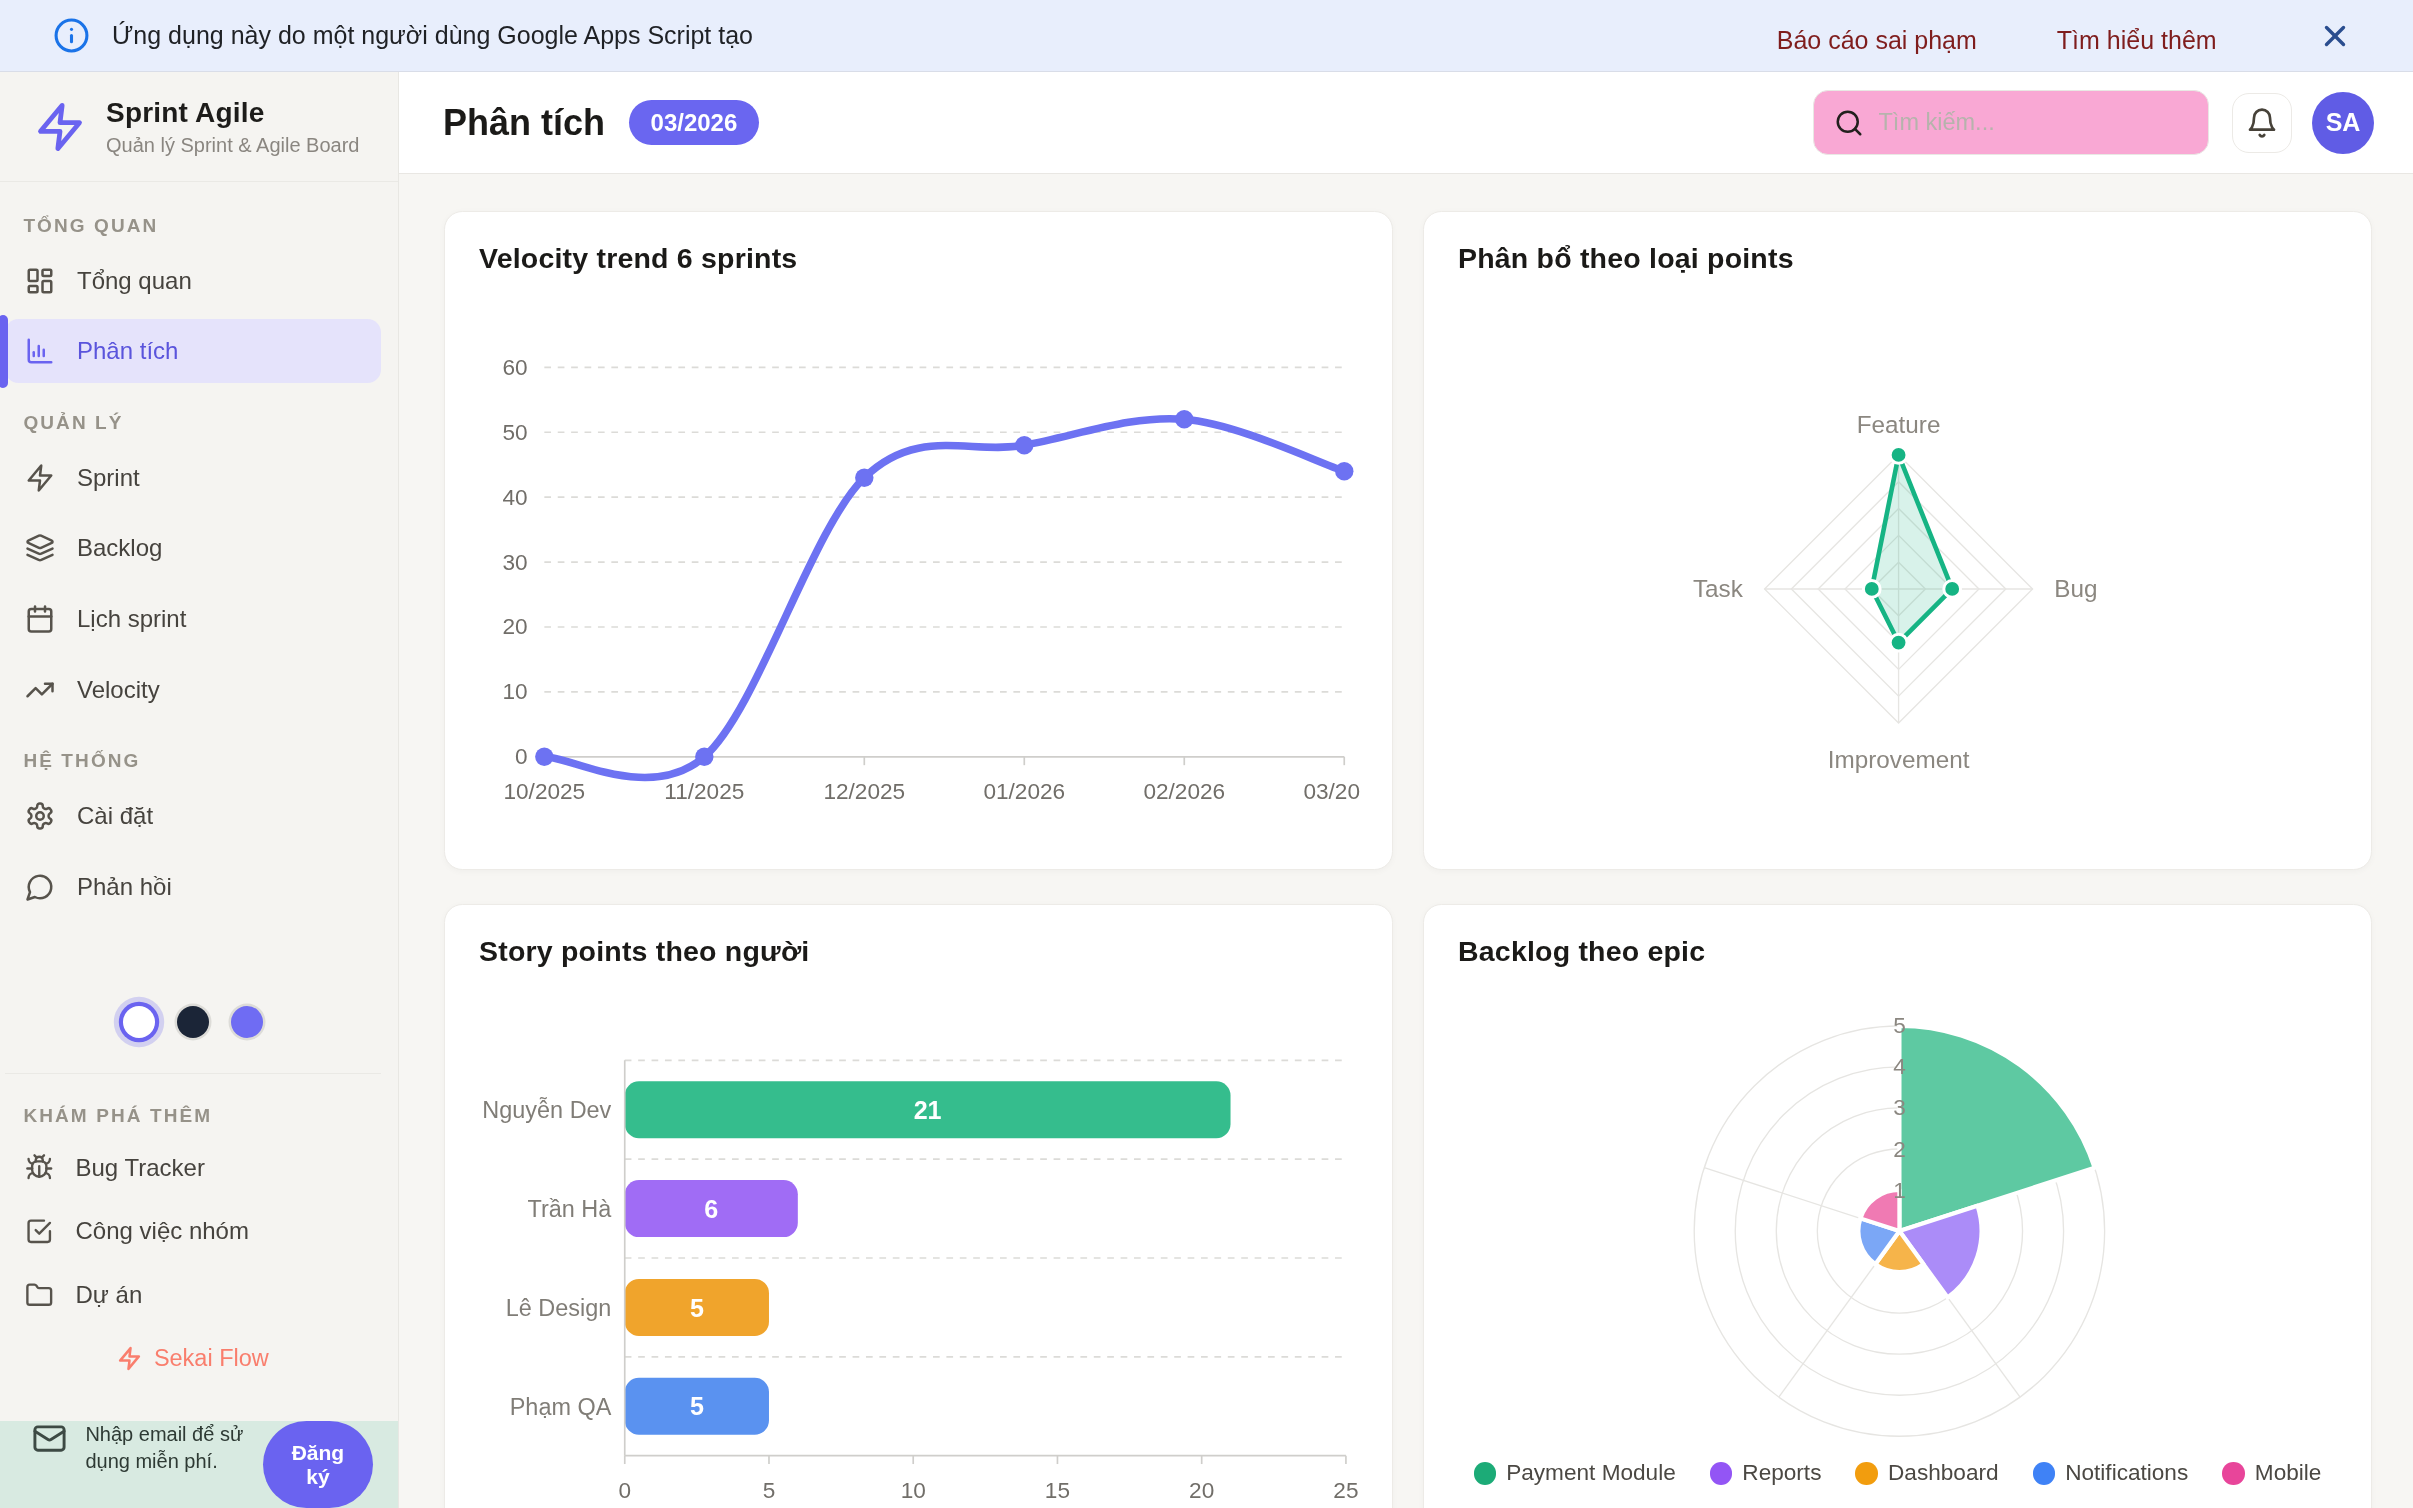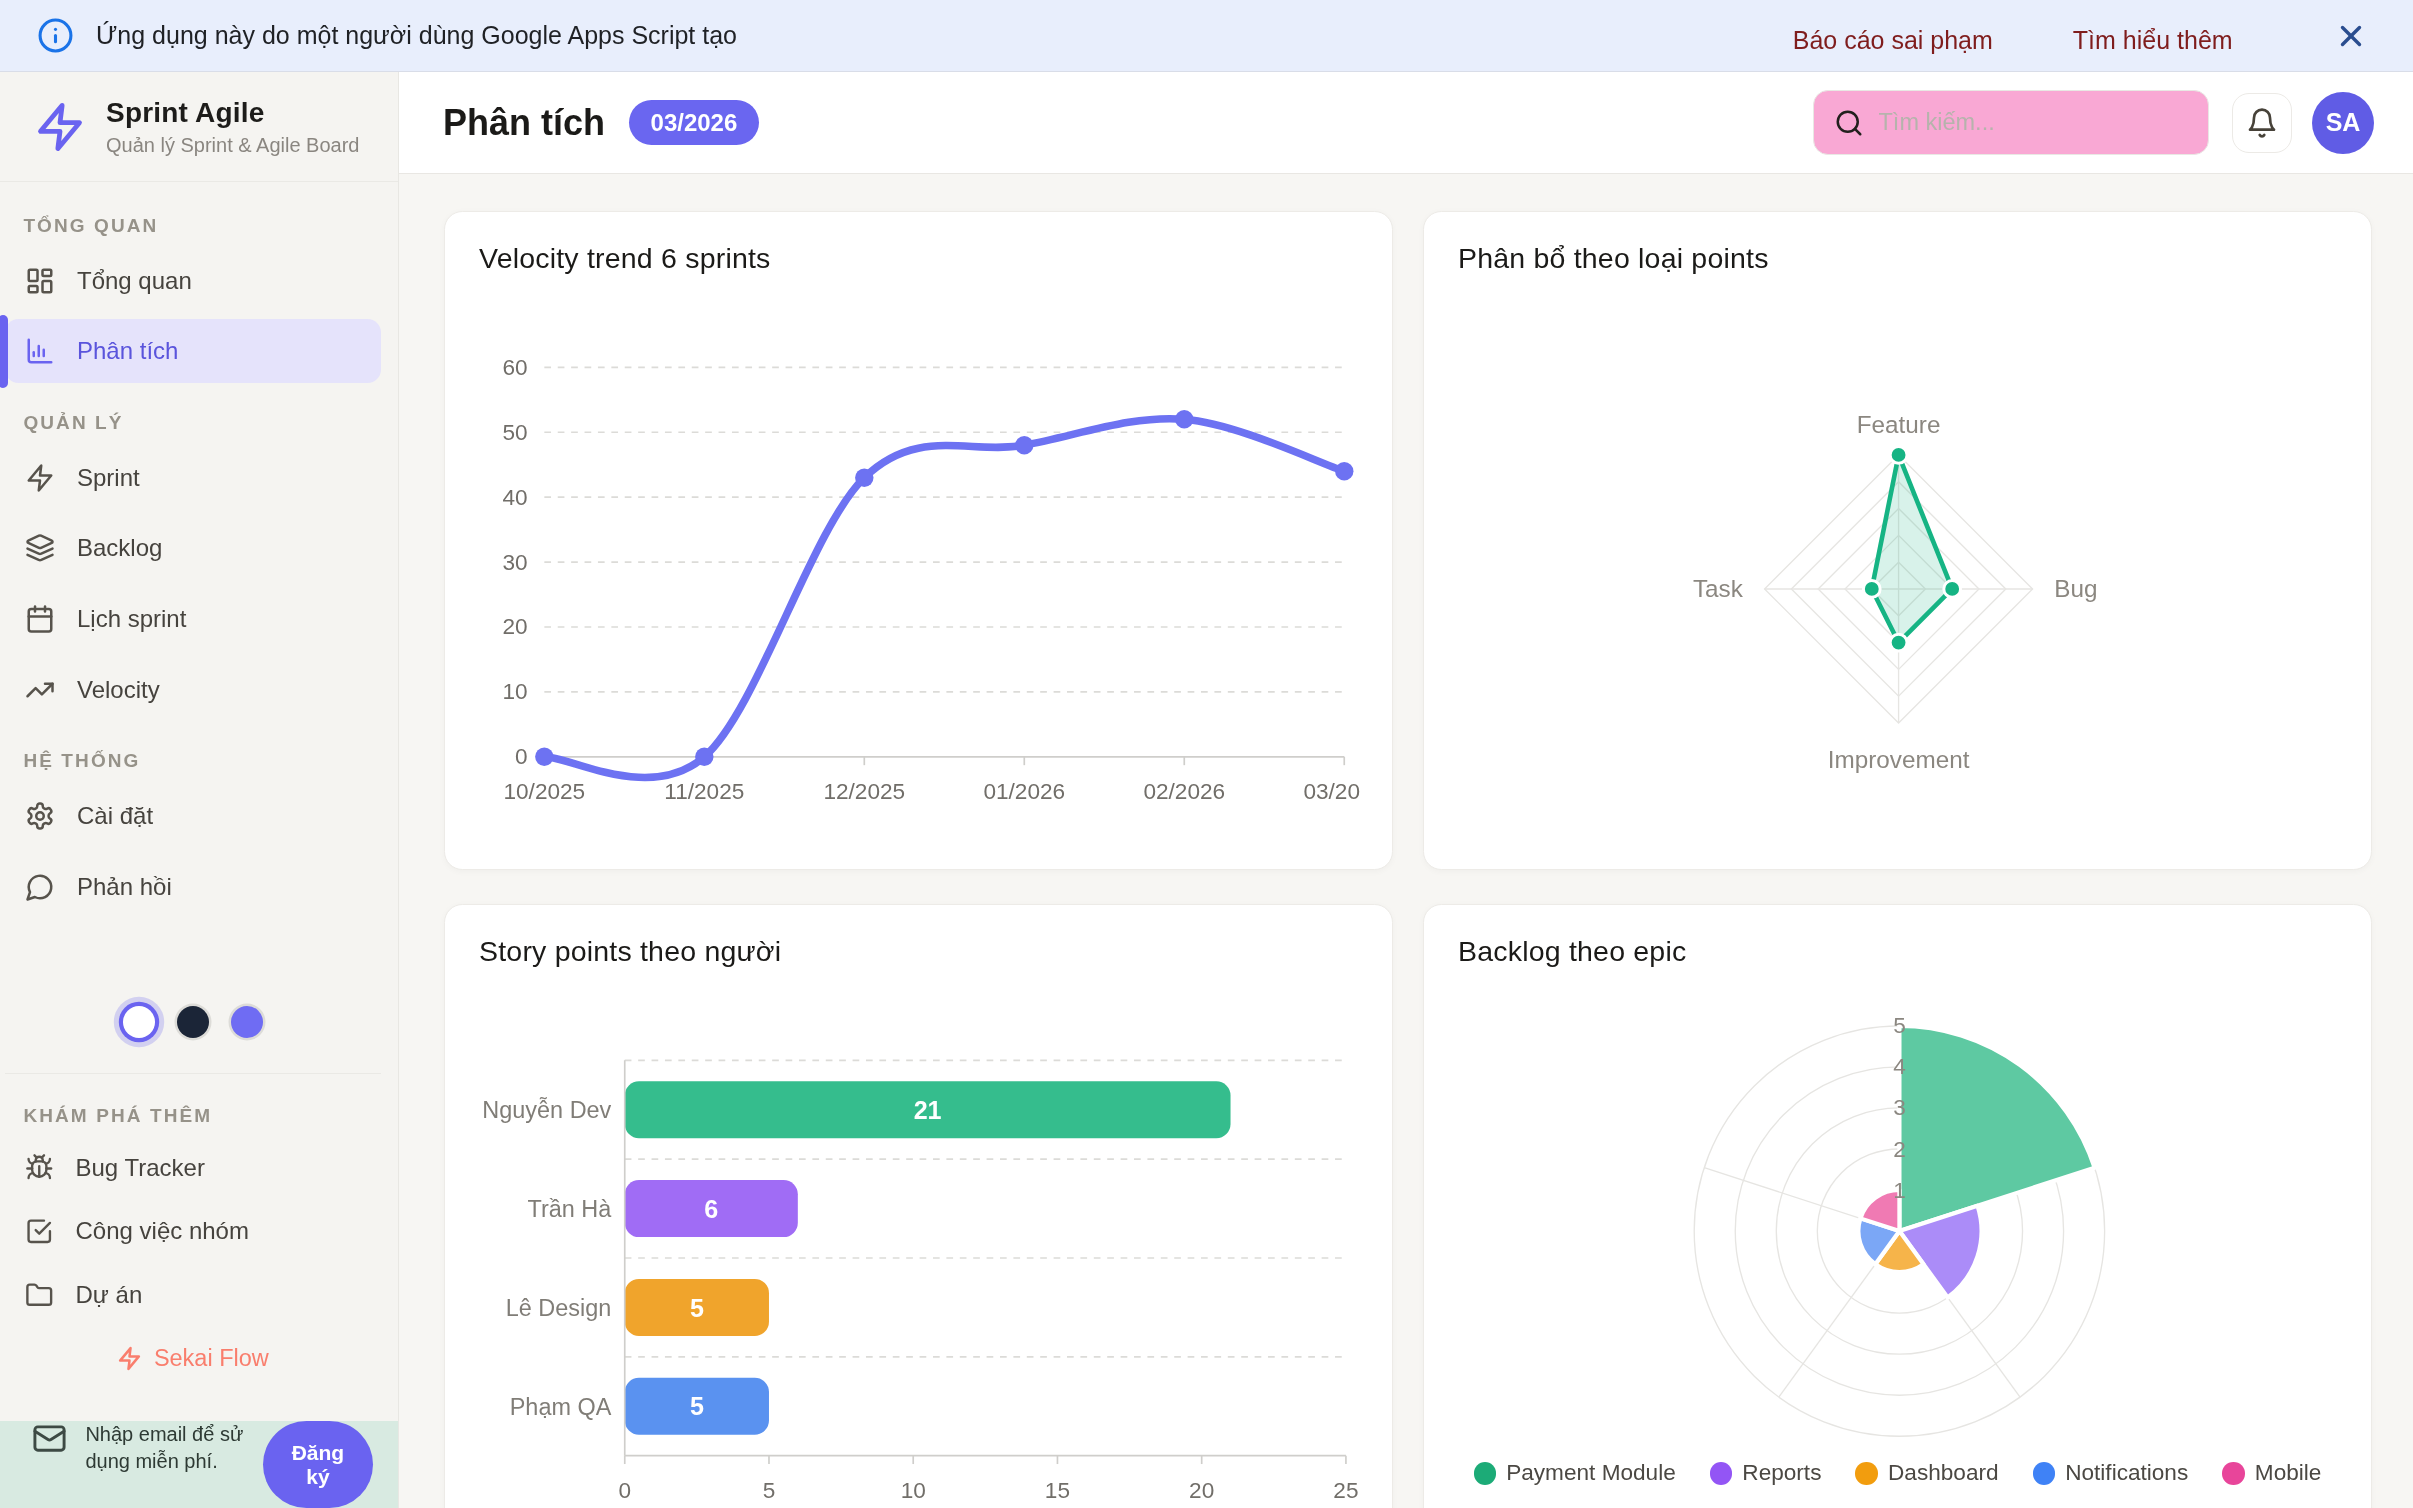--- a/index.html
+++ b/index.html
@@ -1,20 +1,20 @@
 <!DOCTYPE html>
 <html style="font-size:13.4px"><head>
 <meta charset="utf-8">
 <style>
   * { margin:0; padding:0; box-sizing:border-box; }
   html,body { width:2413px; height:1508px; overflow:hidden; font-family:"Liberation Sans",sans-serif; background:#f7f6f3; }
 
   
   .banner { position:absolute; top:0; left:0; width:2413px; height:72px; background:#e8eefc;
-            display:flex; align-items:center; padding:0 37px; border-bottom:0.8px solid #d9dde8; z-index:50; }
+            display:flex; align-items:center; padding:0 53px; border-bottom:0.8px solid #d9dde8; z-index:50; }
   .banner-text { font-size:25px; color:#1f2125; margin-left:22px; }
   .banner-link { font-size:25px; color:#7f1d1d; cursor:pointer; white-space:nowrap;margin-top:9px; }
   .banner-link.first { margin-left:auto; }
   .banner-link + .banner-link { margin-left:80px; }
   .banner-close { margin-left:101px; margin-right:8.4px; cursor:pointer; display:flex; align-items:center; }
 
   
   .sidebar { position:absolute; top:72px; left:0; width:399px; bottom:0; background:#f5f4f1;
              border-right:1.7px solid #e8e7e3; display:flex; flex-direction:column; }
   .logo-block { display:flex; align-items:center; gap:20px; padding:25px 34px 23.5px 34px; border-bottom:1.7px solid #eae9e5; }
@@ -58,21 +58,21 @@
               display:flex; align-items:center; justify-content:center; margin-left:23.5px; cursor:pointer; }
   .avatar { width:62px; height:62px; border-radius:50%; background:#605ce5; color:#fff; font-weight:700;
             font-size:25px; display:flex; align-items:center; justify-content:center; margin-left:20px; cursor:pointer; }
 
   
   .main { position:absolute; top:174px; left:399px; right:0; bottom:0; background:#f7f6f3;
           padding:37px 40px 0 45px; overflow:hidden; }
   .grid { display:grid; grid-template-columns:949px 949px; grid-auto-rows:659px; gap:34px 30px; }
   .card { background:#fff; border:1.7px solid #edebe7; border-radius:18.4px; padding:30px 34px;
           box-shadow:0 1.7px 6.7px rgba(30,30,25,.03); }
-  .card h3 { font-size:28.5px; font-weight:400; color:#1b1a18; margin-bottom:20px; letter-spacing:0.2px; }
+  .card h3 { font-size:28.5px; font-weight:700; color:#1b1a18; margin-bottom:20px; letter-spacing:0.2px; }
   .chart { width:882px; }
   .legend { display:flex; justify-content:center; gap:34px; margin-top:8.4px; }
   .legend-item { display:flex; align-items:center; gap:10px; font-size:22.6px; color:#4b4843; }
   .legend-dot { width:22.6px; height:22.6px; border-radius:50%; display:inline-block; }
   svg text { font-family:"Liberation Sans",sans-serif; }
 </style>
 </head>
 <body>
 
 <div class="banner">

